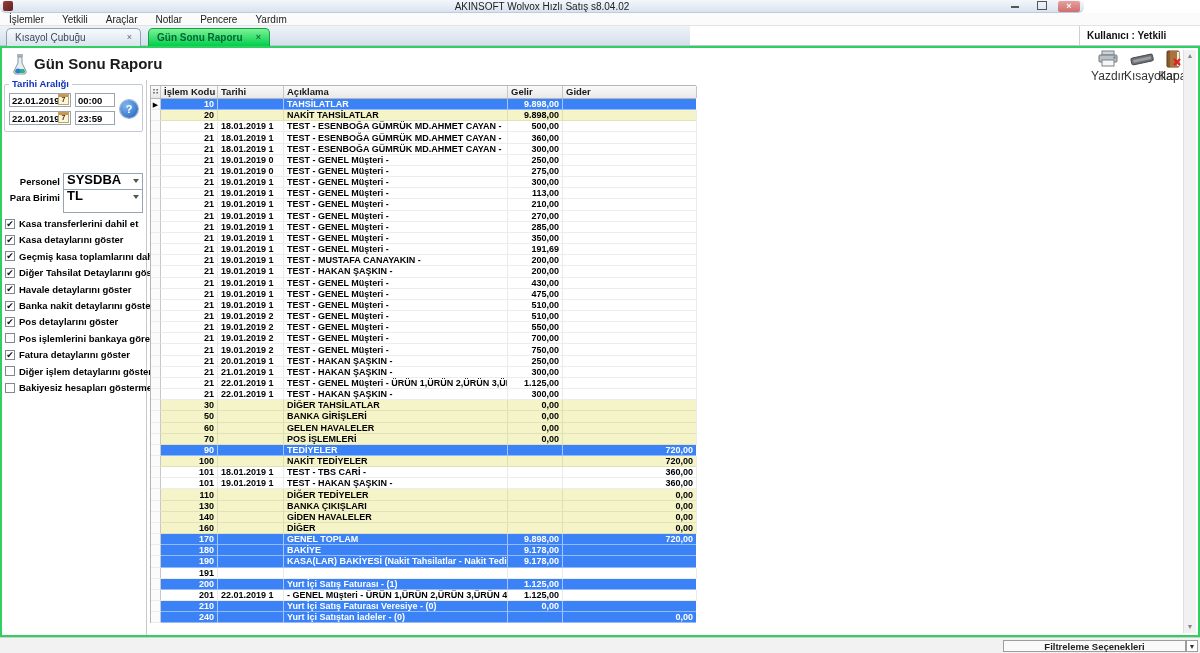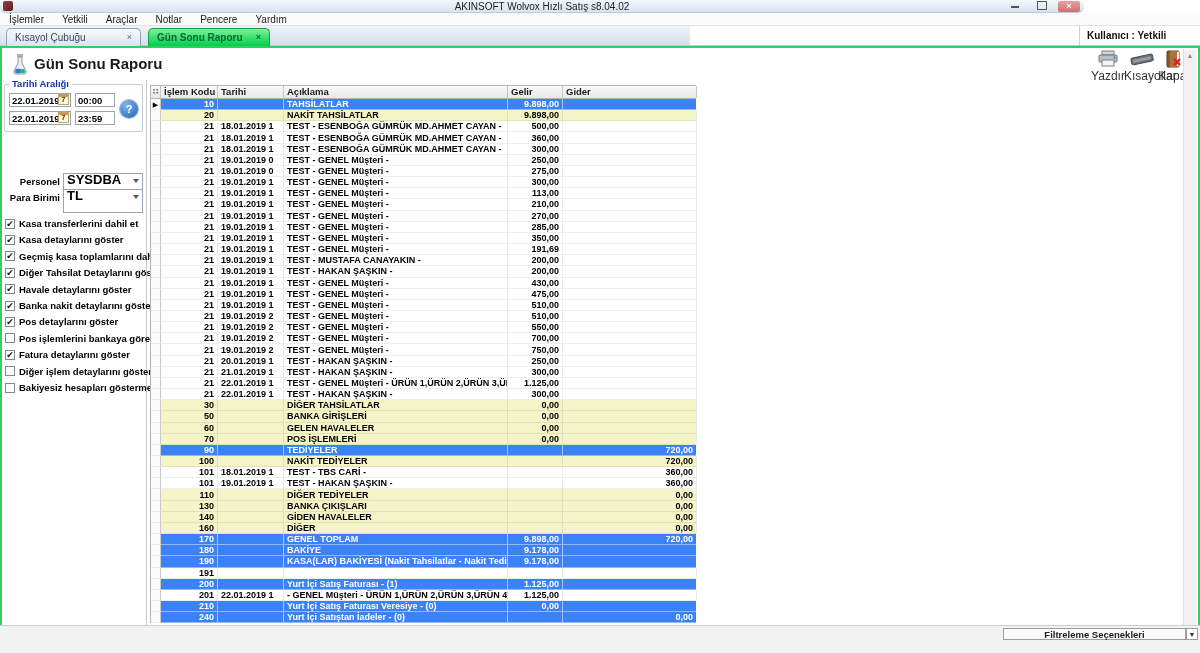--- a/index.html
+++ b/index.html
@@ -92,21 +92,21 @@
   .c-gider{ flex:0 0 134px; justify-content:flex-end; }
   .ghead .c-kod, .ghead .c-gelir, .ghead .c-gider { justify-content:flex-start; display:flex; align-items:center; }
   .ghead .c-sel { display:flex; align-items:center; color:#555; font-size:8px; }
 
   
   .vscroll { position:absolute; right:2px; top:2px; bottom:2px; width:13px; background:#f1f1f1; border-left:1px solid #dedede; }
   .vscroll .arr { position:absolute; left:0; width:12px; height:12px; font-size:7px; color:#888; text-align:center; line-height:12px; }
   .vscroll .arr.up { top:0; } .vscroll .arr.dn { bottom:0; }
 
   
-  .statusbar { position:absolute; left:0; bottom:0; width:1200px; height:28px; background:#f2f2f2; border-top:1px solid #cfcfcf; }
+  .statusbar { position:absolute; left:0; bottom:0; width:1200px; height:16px; background:#f2f2f2; border-top:1px solid #cfcfcf; }
   .filteropts { position:absolute; right:14px; top:2px; width:183px; height:12px; background:#fafafa; border:1px solid #9d9d9d;
     font-size:9.5px; font-weight:bold; color:#222; text-align:center; line-height:11px; }
   .filteropts .dd { position:absolute; right:-13px; top:-1px; width:12px; height:12px; border:1px solid #9d9d9d; background:#fff;
     font-size:7px; line-height:11px; color:#333; text-align:center; }
 
   svg { display:block; }
 </style>
 </head>
 <body>
 

